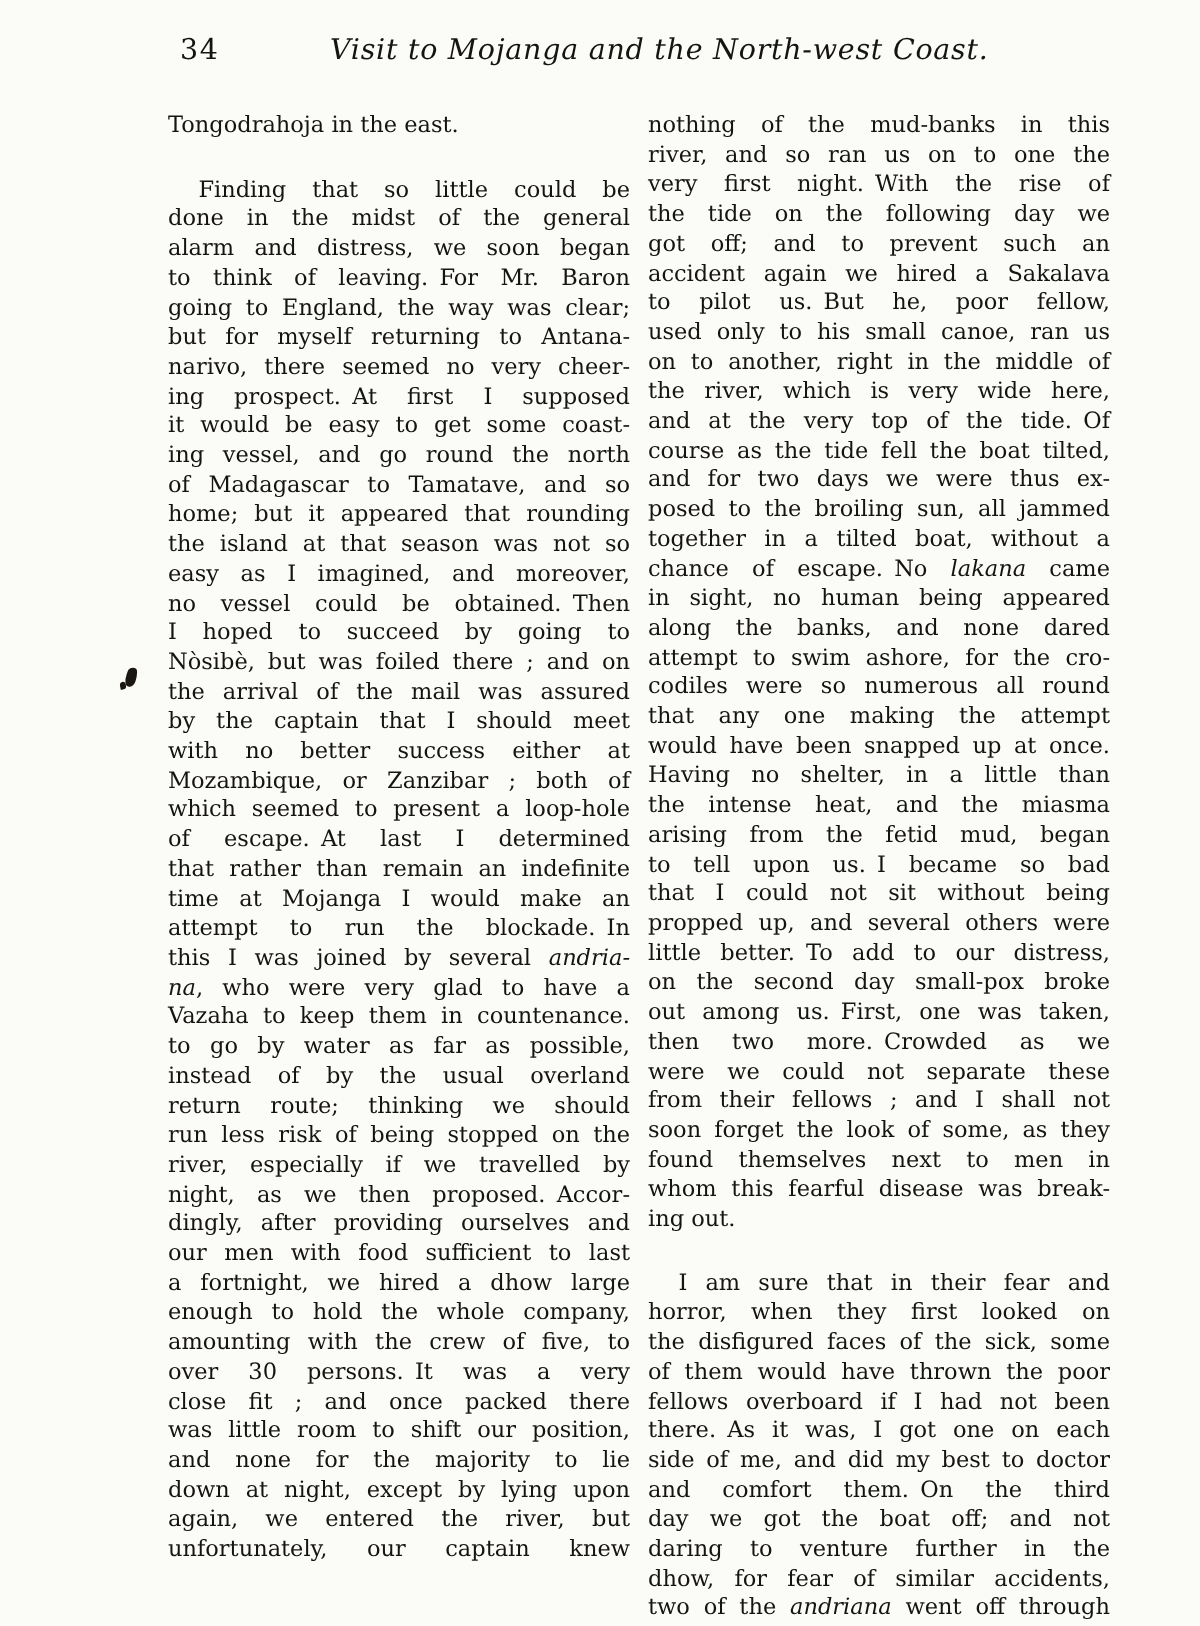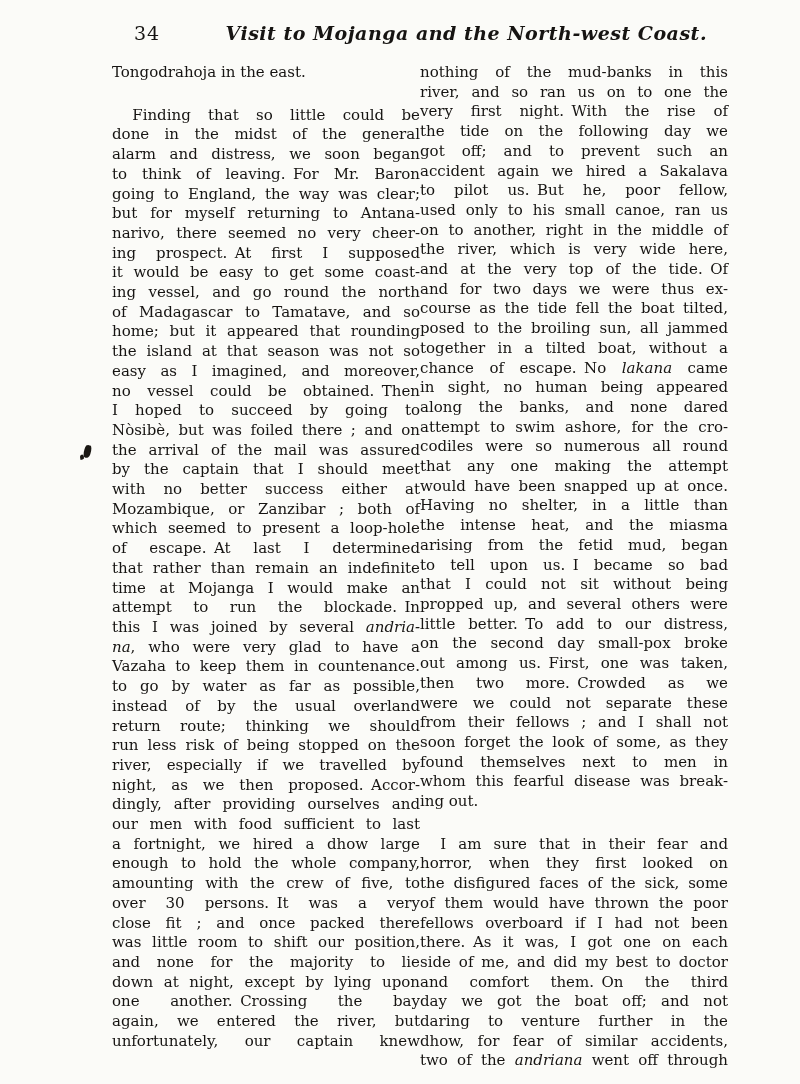--- a/index.html
+++ b/index.html
@@ -12,38 +12,38 @@
     overflow: hidden;
   }
   .page { position: absolute; inset: 0; }
 
   .header {
     position: absolute;
     top: 22px; left: 112px;
     width: 625px; height: 26px;
   }
   .page-number {
-    position: absolute; left: 22px; top: 0;
+    position: absolute; left: 8px; top: 0;
     font-size: 19px; letter-spacing: 1px;
   }
   .running-title {
     position: absolute; left: 60px; right: 30px; top: 0;
-    text-align: right;
+    text-align: center;
     font-style: italic;
-    font-weight: bold;
+    font-weight: normal;
     font-size: 19px;
     letter-spacing: 0.5px;
   }
 
   .columns {
     position: absolute;
-    top: 63px; left: 112px;
+    top: 74px; left: 112px;
     width: 628px;
     display: flex;
-    gap: 0;
+    gap: 12px;
   }
   .col {
     width: 308px;
     font-size: 15px;
     line-height: 19.7px;
   }
   .line {
     text-align: justify;
     text-align-last: justify;
     white-space: normal;
@@ -123,38 +123,37 @@
         <div class="line">dingly, after providing ourselves and</div>
         <div class="line">our men with food sufficient to last</div>
         <div class="line">a fortnight, we hired a dhow large</div>
         <div class="line">enough to hold the whole company,</div>
         <div class="line">amounting with the crew of five, to</div>
         <div class="line">over 30 persons. It was a very</div>
         <div class="line">close fit ; and once packed there</div>
         <div class="line">was little room to shift our position,</div>
         <div class="line">and none for the majority to lie</div>
         <div class="line">down at night, except by lying upon</div>
-        <div class="line">one another. Crossing the bay</div>
         <div class="line">again, we entered the river, but</div>
         <div class="line">unfortunately, our captain knew</div>
       </div>
     <div class="col" id="col-right">
         <div class="line">nothing of the mud-banks in this</div>
         <div class="line">river, and so ran us on to one the</div>
         <div class="line">very first night. With the rise of</div>
         <div class="line">the tide on the following day we</div>
         <div class="line">got off; and to prevent such an</div>
         <div class="line">accident again we hired a Sakalava</div>
         <div class="line">to pilot us. But he, poor fellow,</div>
         <div class="line">used only to his small canoe, ran us</div>
         <div class="line">on to another, right in the middle of</div>
         <div class="line">the river, which is very wide here,</div>
         <div class="line">and at the very top of the tide. Of</div>
+        <div class="line">course as the tide fell the boat tilted,</div>
         <div class="line">and for two days we were thus ex-</div>
-        <div class="line">course as the tide fell the boat tilted,</div>
         <div class="line">posed to the broiling sun, all jammed</div>
         <div class="line">together in a tilted boat, without a</div>
         <div class="line">chance of escape. No <i>lakana</i> came</div>
         <div class="line">in sight, no human being appeared</div>
         <div class="line">along the banks, and none dared</div>
         <div class="line">attempt to swim ashore, for the cro-</div>
         <div class="line">codiles were so numerous all round</div>
         <div class="line">that any one making the attempt</div>
         <div class="line">would have been snapped up at once.</div>
         <div class="line">Having no shelter, in a little than</div>

